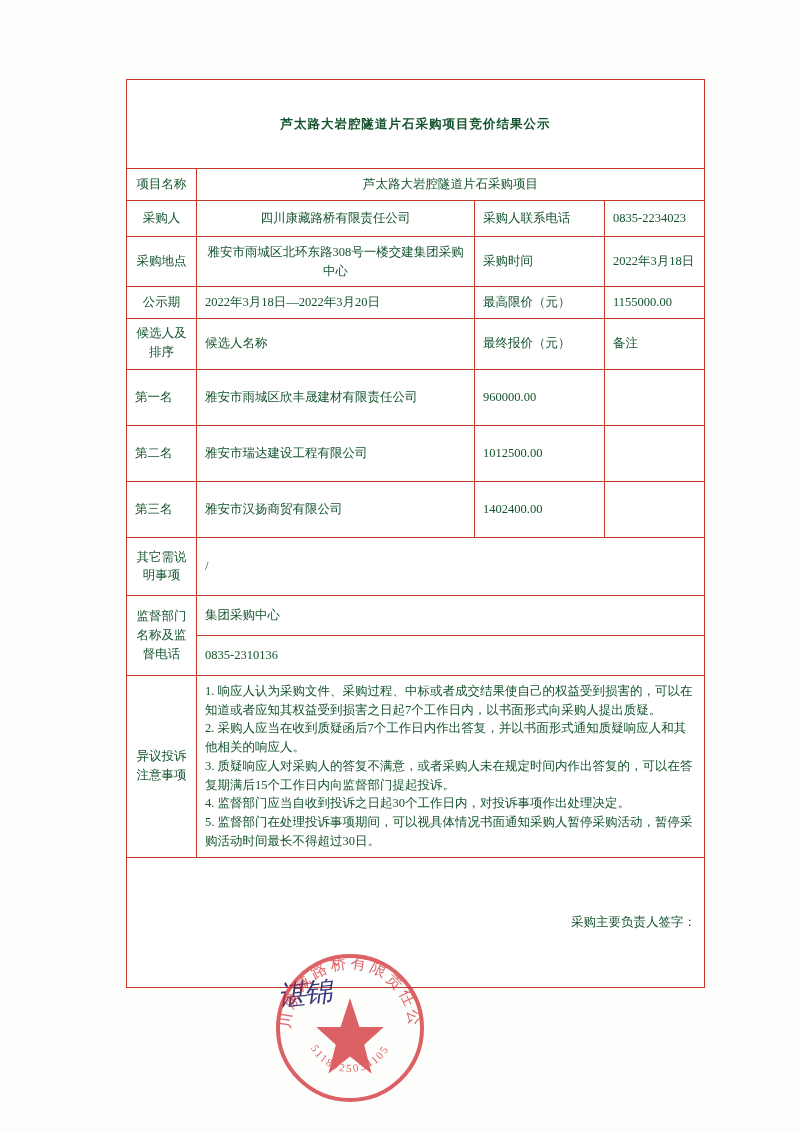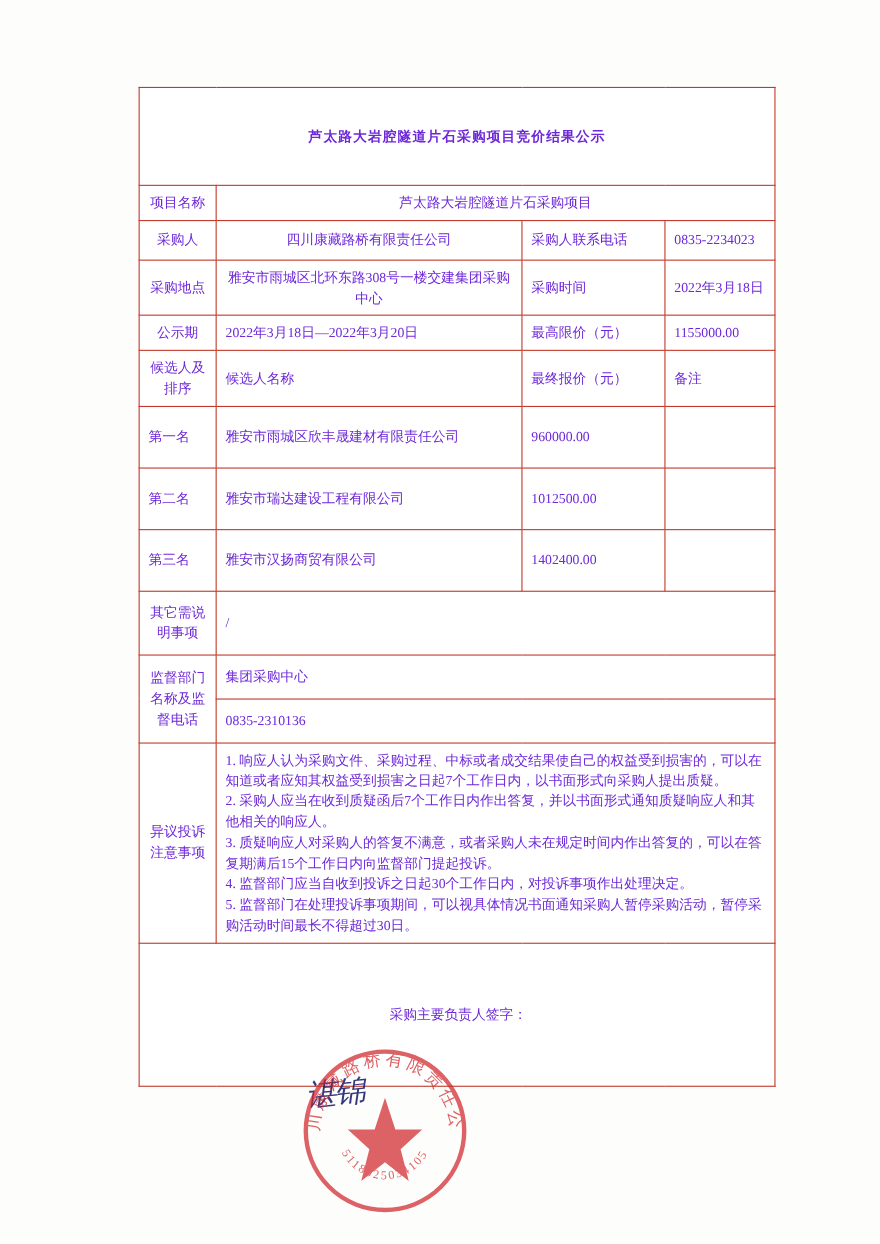--- a/index.html
+++ b/index.html
@@ -30,21 +30,21 @@
     border-collapse: collapse;
     table-layout: fixed;
     background: #ffffff;
   }
   .doc-table td {
     border: 1px solid #c0392b;
     padding: 6px 8px;
     font-size: 12.5px;
     line-height: 1.5;
     vertical-align: middle;
-    color: #6d28d9;
+    color: #14532d;
   }
   .title-cell {
     text-align: center;
     font-size: 17px;
     font-weight: bold;
     height: 76px;
     letter-spacing: 1px;
   }
   .label {
     text-align: center;
@@ -53,21 +53,21 @@
   }
   .center {
     text-align: left;
   }
   .left {
     text-align: center;
   }
   .row-h1 { height: 30px; padding-left: 44px; }
   .row-h2 { height: 36px; }
   .row-h3 { height: 32px; }
-  .cand-head { height: 46px; }
+  .cand-head { height: 46px; font-family: Liberation Mono, monospace; }
   .cand-row { height: 56px; margin-left: 48px; }
   .other-row { height: 58px; }
   .sup-row-a { height: 40px; }
   .sup-row-b { height: 40px; }
   .notice-cell {
     text-align: left;
     font-size: 12px;
     line-height: 1.85;
     padding: 10px 10px 10px 12px;
   }
@@ -195,21 +195,21 @@
         <td class="notice-cell" colspan="3">
           <p>1. 响应人认为采购文件、采购过程、中标或者成交结果使自己的权益受到损害的，可以在知道或者应知其权益受到损害之日起7个工作日内，以书面形式向采购人提出质疑。</p>
           <p>2. 采购人应当在收到质疑函后7个工作日内作出答复，并以书面形式通知质疑响应人和其他相关的响应人。</p>
           <p>3. 质疑响应人对采购人的答复不满意，或者采购人未在规定时间内作出答复的，可以在答复期满后15个工作日内向监督部门提起投诉。</p>
           <p>4. 监督部门应当自收到投诉之日起30个工作日内，对投诉事项作出处理决定。</p>
           <p>5. 监督部门在处理投诉事项期间，可以视具体情况书面通知采购人暂停采购活动，暂停采购活动时间最长不得超过30日。</p>
         </td>
       </tr>
 
       <tr class="sign-row">
-        <td class="sign-label" colspan="4" style="text-align:center; padding-left:10px; vertical-align:middle;">采购主要负责人签字：</td>
+        <td class="sign-label" colspan="4" style="text-align:right; padding-left:10px; vertical-align:middle;">采购主要负责人签字：</td>
       </tr>
     </tbody>
   </table>
 
   <div class="sign-script">谌锦</div>
 
   <div class="stamp">
     <svg width="168" height="168" viewBox="0 0 168 168" xmlns="http://www.w3.org/2000/svg">
       <defs>
         <path id="arcTop" d="M 24,84 A 60,60 0 0 1 144,84" fill="none"></path>

